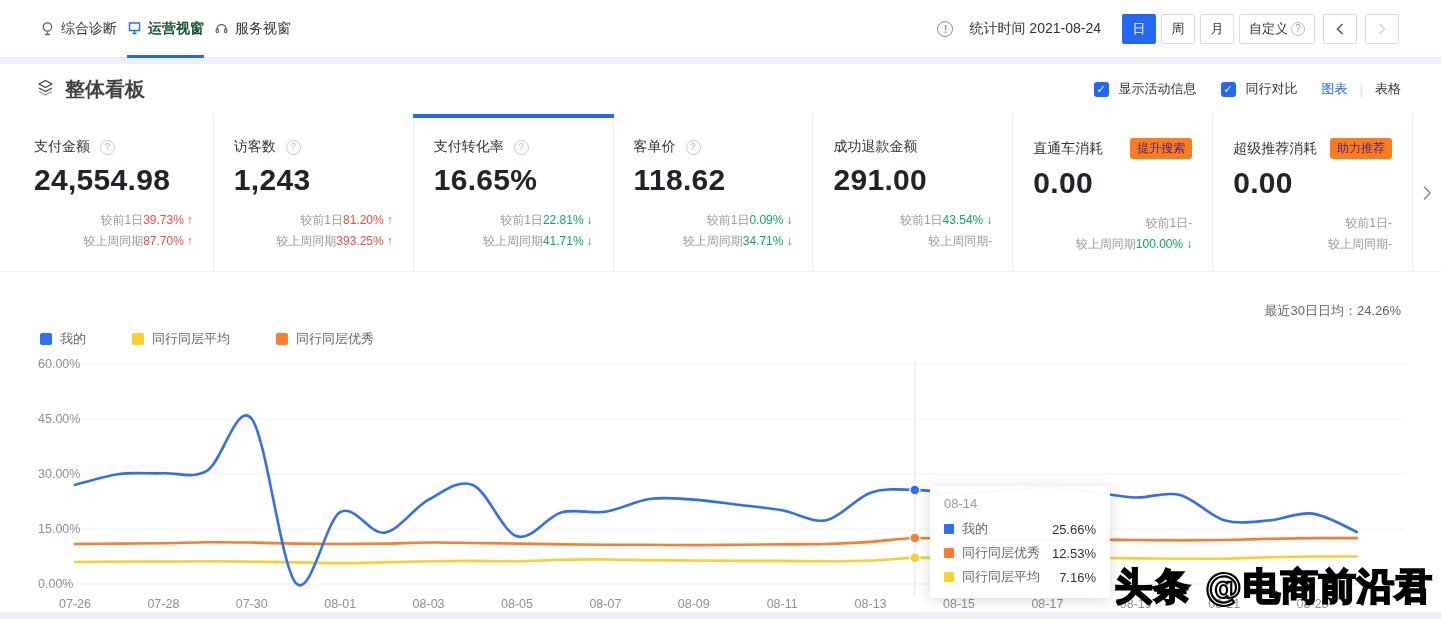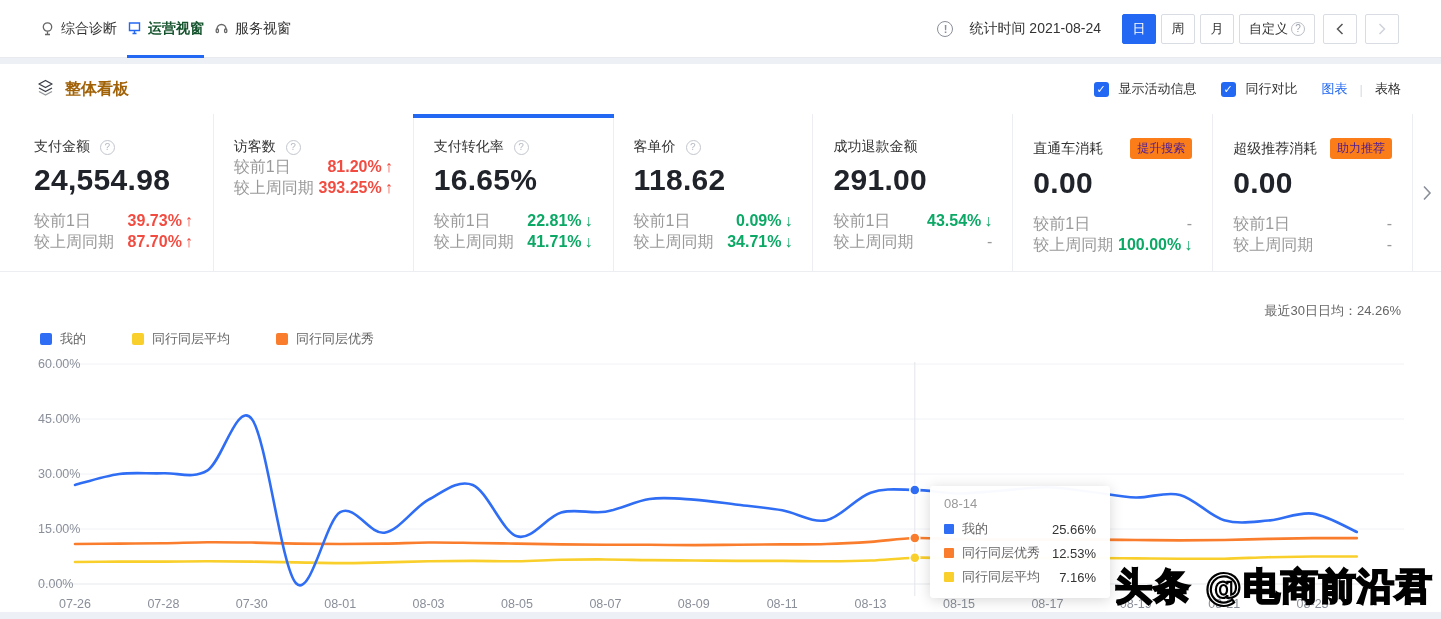--- a/index.html
+++ b/index.html
@@ -30,43 +30,43 @@
   .btn.active{ background:#2368f2; border-color:#2368f2; color:#fff; }
   .btn .q{ width:14px; height:14px; border:1px solid #b9bdc6; border-radius:50%;
     color:#9aa0ab; font-size:10px; line-height:12px; text-align:center; margin-left:3px; }
   .btn.nav-arrow{ margin-left:8px; }
   .btn.disabled{ cursor:default; }
   
   .panel{ background:#fff; margin-top:6px; height:548px; position:relative; }
   .panel-header{ height:50px; display:flex; align-items:center; justify-content:space-between;
     padding:0 40px 0 36px; }
   .ph-left{ display:flex; align-items:center; gap:10px; }
-  .ph-title{ font-size:16px; font-weight:bold; color:#a16207;text-align:center; }
+  .ph-title{ font-size:20px; font-weight:bold; color:#404040;text-align:center; }
   .ph-right{ display:flex; align-items:center; gap:10px; font-size:13px; color:#333; }
   .cbx{ width:15px; height:15px; background:#2368f2; border-radius:3px; color:#fff;
     font-size:11px; line-height:15px; text-align:center; cursor:pointer; }
   .cb-label{ margin-right:14px; }
   .view-link{ cursor:pointer; }
   .view-link.active{ color:#2368f2; }
   .vdiv{ color:#d8dbe0; margin:0 2px; }
   
   .cards{ display:flex; border-bottom:1px solid #eceef2; padding:0 0 0 14px; position:relative; }
   .card{ flex:1; padding:24px 20px 16px; border-right:1px solid #eceef2; position:relative; cursor:pointer; }
   .card.selected::before{ content:""; position:absolute; top:0; left:-1px; right:-1px;
     height:4px; background:#2368f2; }
   .card-title{ font-size:14px; color:#333; display:flex; align-items:center; gap:10px;font-family:Liberation Mono, monospace; }
   .info-q{ width:15px; height:15px; border:1px solid #c2c6cd; border-radius:50%;
     color:#b4b9c1; font-size:10px; line-height:13px; text-align:center; }
   .badge{ margin-left:auto; background:#fa7d19; color:#4c1d95; font-size:12px;
     padding:2px 7px; border-radius:3px; white-space:nowrap; }
   .card-value{ font-size:30px; font-weight:bold; color:#20232a; margin:7px 0 13px;
     letter-spacing:.3px; }
-  .card-row{ display:flex; justify-content:space-between; font-size:16px; color:#999;
+  .card-row{ display:flex; justify-content:flex-end; font-size:12px; color:#999;
     line-height:21px; }
-  .cr-val{ font-weight:bold; }
+  .cr-val{ font-weight:normal; }
   .cr-val.up{ color:#f24b40; }
   .cr-val.down{ color:#0ca865; }
   .cr-val.none{ color:#999; font-weight:normal; }
   .cr-val .arr{ margin-left:3px; }
   .cards-arrow{ width:28px; display:flex; align-items:center; justify-content:center;
     color:#8a8f99; cursor:pointer; }
   
   .subnote{ text-align:right; padding-right:40px; font-size:13px; color:#666; margin-top:30px; }
   .legend{ display:flex; gap:46px; margin:10px 0 0 40px; }
   .legend-item{ display:flex; align-items:center; gap:8px; font-size:13px; color:#666; cursor:pointer; }
@@ -180,20 +180,21 @@
         <div class="card-row">
           <span class="cr-label">较上周同期</span>
           <span class="cr-val up">87.70%<span class="arr">↑</span></span>
         </div>
       </div>
       <div class="card">
         <div class="card-title">
           <span>访客数</span>
           <span class="info-q">?</span>
         </div>
+        <div class="card-value">1,243</div>
         <div class="card-row">
           <span class="cr-label">较前1日</span>
           <span class="cr-val up">81.20%<span class="arr">↑</span></span>
         </div>
         <div class="card-row">
           <span class="cr-label">较上周同期</span>
           <span class="cr-val up">393.25%<span class="arr">↑</span></span>
         </div>
       </div>
       <div class="card selected">

